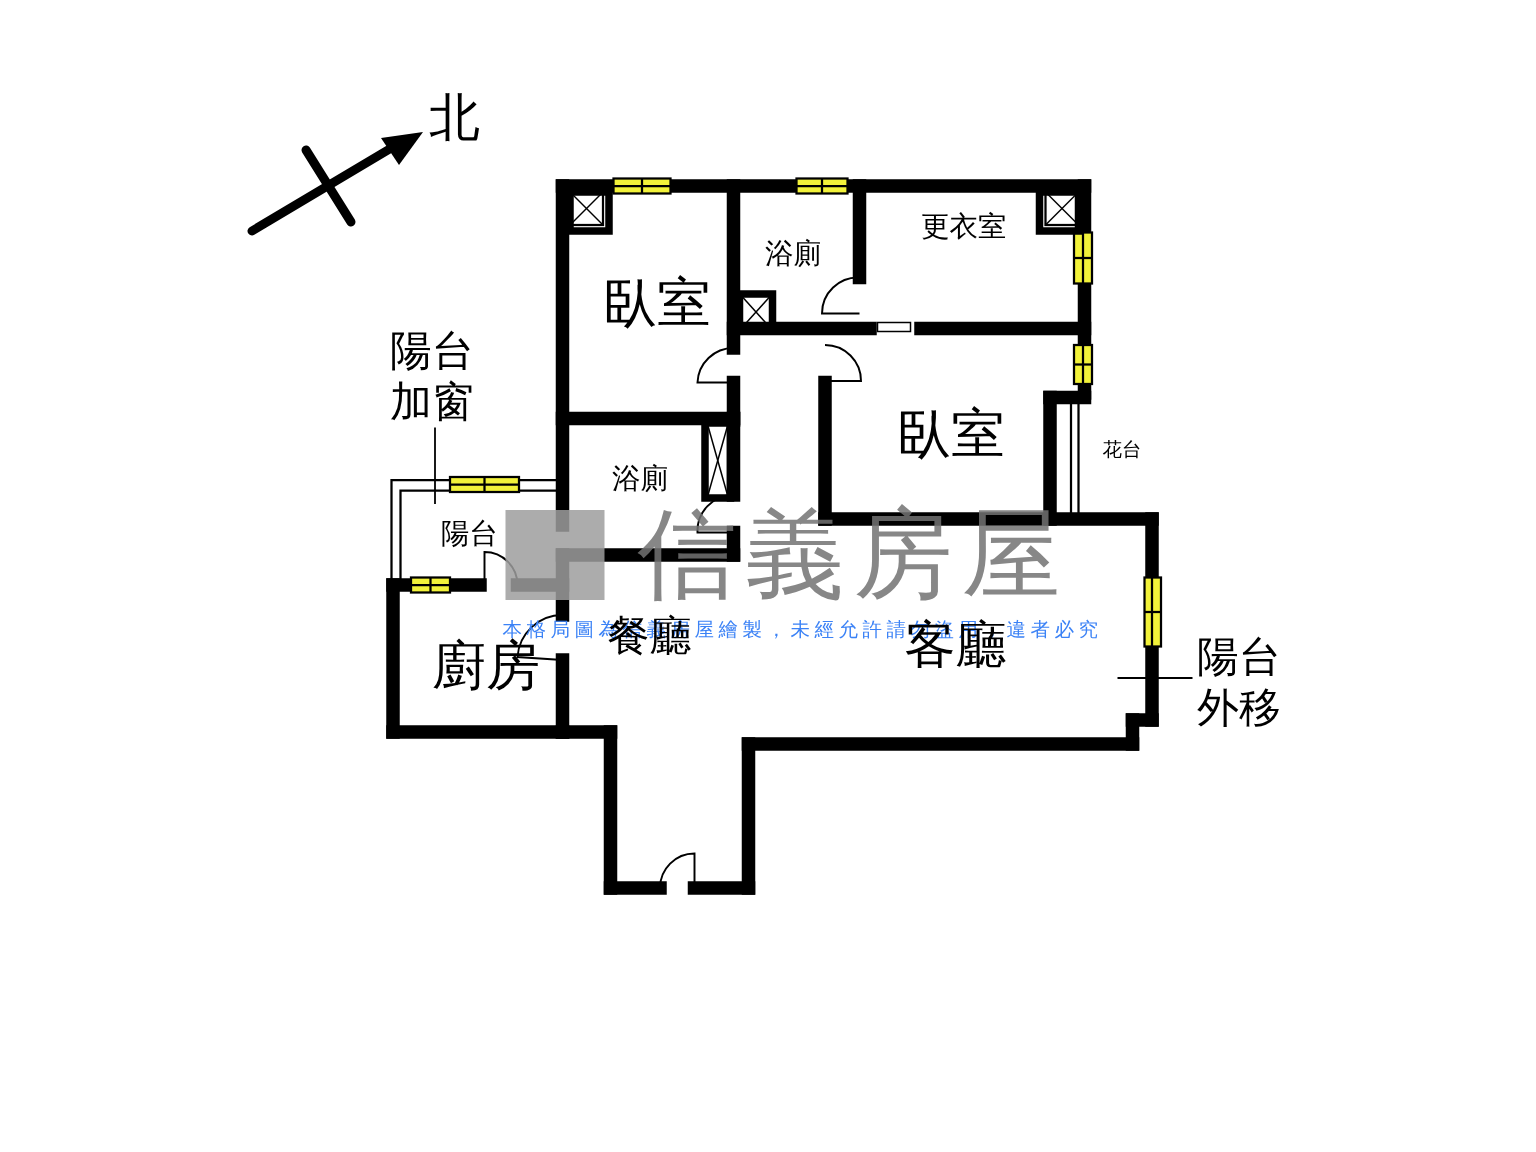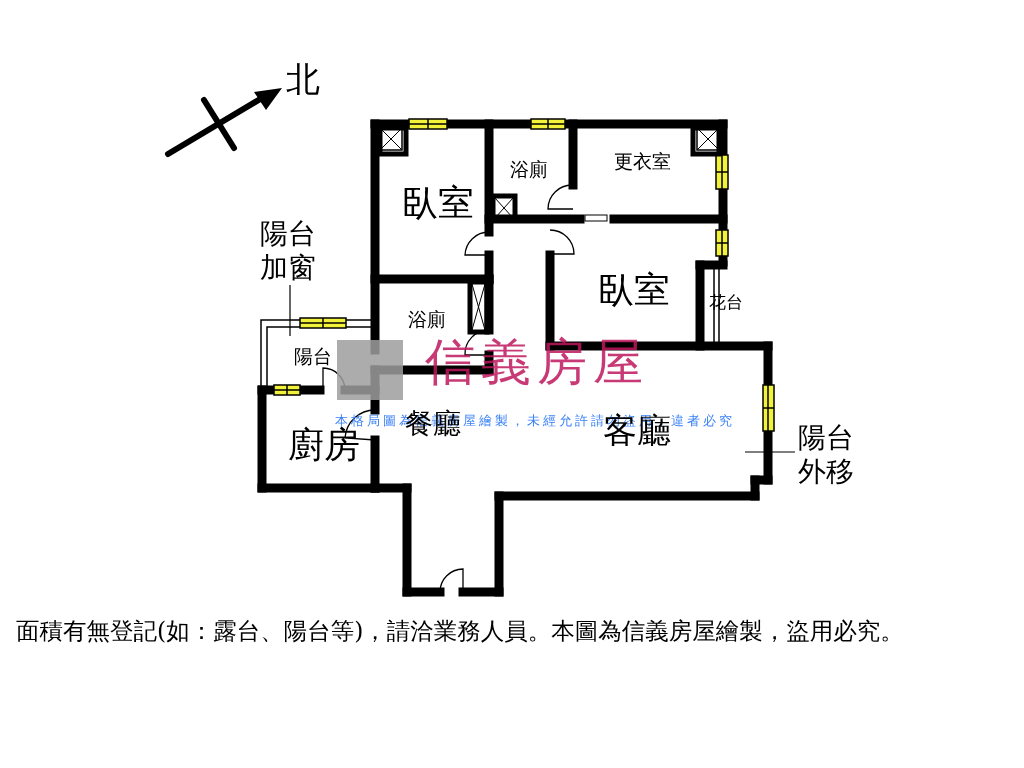--- a/index.html
+++ b/index.html
@@ -2,24 +2,24 @@
 <html><head>
   <meta charset="utf-8">
   <style>
     html, body { margin: 0; padding: 0; background: #ffffff; }
     body { width: 1024px; height: 768px; position: relative; overflow: hidden;
            font-family: "DejaVu Serif", "Liberation Serif", serif; }
     #plan { position: absolute; left: 0; top: 0; }
     .label { position: absolute; color: #000; white-space: nowrap; line-height: 1; }
     .lbl-lg { font-size: 36px; }
     .lbl-sm { font-size: 19px; }
-    .lbl-xs { font-size: 17px; }
+    .lbl-xs { font-size: 13px; margin-left: 26px; }
     .callout { font-size: 28px; line-height: 34px; }
-    .watermark-brand { position: absolute; left: 425px; top: 337px; font-size: 50px;
-                       color: #be185d; letter-spacing: 6px; line-height: 1;
+    .watermark-brand { position: absolute; left: 425px; top: 337px; font-size: 66px;
+                       color: #737373; letter-spacing: 6px; line-height: 1;
                        font-family: "DejaVu Sans", "Liberation Sans", sans-serif; opacity: 0.85; }
     .watermark-small { position: absolute; left: 335px; top: 414px; font-size: 13px;
                        color: #3b82f6; letter-spacing: 3px; line-height: 1;
                        font-family: "DejaVu Sans", "Liberation Sans", sans-serif; }
     .logo-box { position: absolute; left: 337px; top: 340px; width: 66px; height: 60px;
                 background: #9e9e9e; opacity: 0.85; }
     .disclaimer { position: absolute; left: 16px; top: 616px; width: 1000px;
                   font-size: 23.5px; line-height: 30px; color: #000; }
     .disclaimer div { white-space: nowrap; }
   </style>
@@ -156,33 +156,32 @@
 </svg>
 
 <div class="logo-box"></div>
 <div class="watermark-brand">信義房屋</div>
 <div class="watermark-small">本格局圖為信義房屋繪製，未經允許請勿盜用，違者必究</div>
 
 <div class="label" style="left:286px; top:62px; font-size:34px;">北</div>
 
 <div class="label lbl-lg" style="left:402px; top:185px;">臥室</div>
 <div class="label lbl-sm" style="left:510px; top:160px;">浴廁</div>
-<div class="label lbl-sm" style="left:614px; top:152px;">更衣室</div>
+<div class="label lbl-sm" style="left:614px; top:142px;">更衣室</div>
 <div class="label lbl-lg" style="left:598px; top:272px;">臥室</div>
 <div class="label lbl-xs" style="left:709px; top:294px;">花台</div>
 <div class="label lbl-sm" style="left:408px; top:310px;">浴廁</div>
 <div class="label lbl-sm" style="left:294px; top:347px;">陽台</div>
 <div class="label lbl-lg" style="left:288px; top:427px;text-align:right;">廚房</div>
 <div class="label" style="left:405px; top:410px; font-size:28px;">餐廳</div>
 <div class="label" style="left:603px; top:413px; font-size:34px;">客廳</div>
 
 <div class="label callout" style="left:260px; top:217px;">
   <div>陽台</div>
   <div>加窗</div>
 </div>
 <div class="label callout" style="left:798px; top:421px;">
   <div>陽台</div>
   <div>外移</div>
 </div>
 
 <div class="disclaimer">
-  <div>面積有無登記(如：露台、陽台等)，請洽業務人員。本圖為信義房屋繪製，盜用必究。</div>
 </div>
 
 </body></html>

